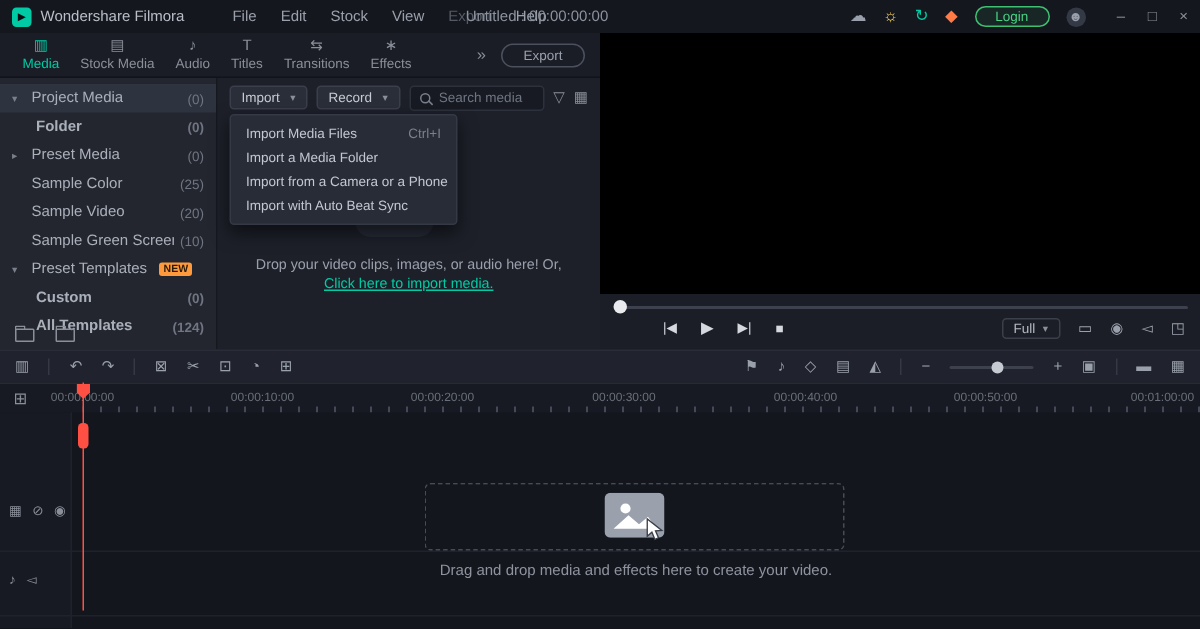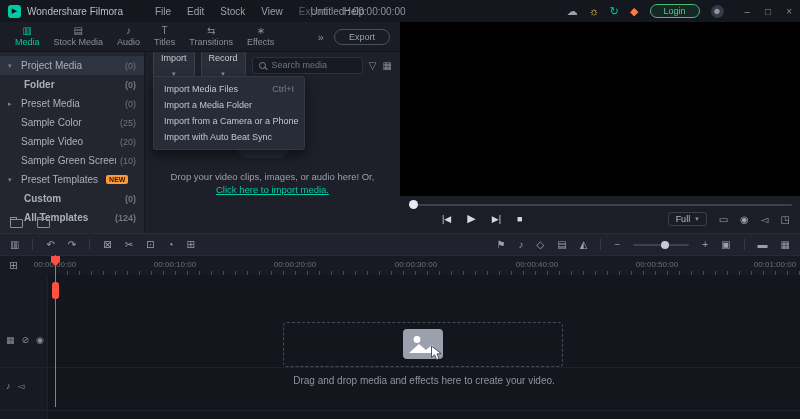--- a/index.html
+++ b/index.html
@@ -39,21 +39,21 @@
   .exp { width:9px; color:#7a808b; font-size:7px; flex:none; }
   .sb-label { white-space:nowrap; overflow:hidden; }
   .count { margin-left:auto; color:#6f7581; font-size:9px; }
   .badge { background:#ff9a3c; color:#2b1c09; font-size:7px; font-weight:bold; padding:0 3px; border-radius:2px; margin-left:4px; line-height:9px; }
   .sb-bottom { position:absolute; bottom:5px; left:10px; display:flex; gap:14px; }
   .folder { width:13px; height:9px; border:1px solid #8a8f99; border-radius:1px; position:relative; margin-top:4px; }
   .folder::before { content:""; position:absolute; top:-3px; left:-1px; width:5px; height:2px; border:1px solid #8a8f99; border-bottom:none; border-radius:1px 1px 0 0; }
 
   .media-main { position:absolute; left:145px; top:0; right:0; bottom:0; }
   .mm-toolbar { position:absolute; top:4px; left:8px; right:8px; height:18px; display:flex; align-items:center; gap:6px; }
-  .btn-drop { background:#2a2e39; border:1px solid #3a3f4b; border-radius:3px; color:#c6cad2; font-size:9px; padding:2px 7px; display:flex; align-items:center; gap:7px;flex-direction:column; }
+  .btn-drop { background:#2a2e39; border:1px solid #3a3f4b; border-radius:3px; color:#c6cad2; font-size:9px; padding:2px 7px; display:flex; align-items:center; gap:7px; }
   .btn-drop .caret { font-size:7px; color:#8a8f99; }
   .search { flex:1; display:flex; align-items:center; gap:6px; background:#171a22; border:1px solid #2c313c; border-radius:3px; height:17px; padding:0 6px;justify-content:space-between; }
   .mag { width:7px; height:7px; border:1px solid #7a808b; border-radius:50%; position:relative; flex:none; }
   .mag::after { content:""; position:absolute; width:4px; height:1px; background:#7a808b; transform:rotate(45deg); right:-3px; bottom:-1px; }
   .search input { background:transparent; border:none; outline:none; color:#c6cad2; font-size:9px; width:100%; }
   .search input::placeholder { color:#6f7581; }
   .mm-tool { color:#8a8f99; font-size:10px; }
 
   .import-menu { position:absolute; top:24px; left:8px; width:152px; background:#272c37; border:1px solid #343945; border-radius:3px; box-shadow:0 5px 12px rgba(0,0,0,.55); z-index:20; padding:4px 0; }
   .menu-item { display:flex; justify-content:space-between; gap:8px; padding:3px 10px; font-size:9px; color:#c2c7d0; white-space:nowrap; }

